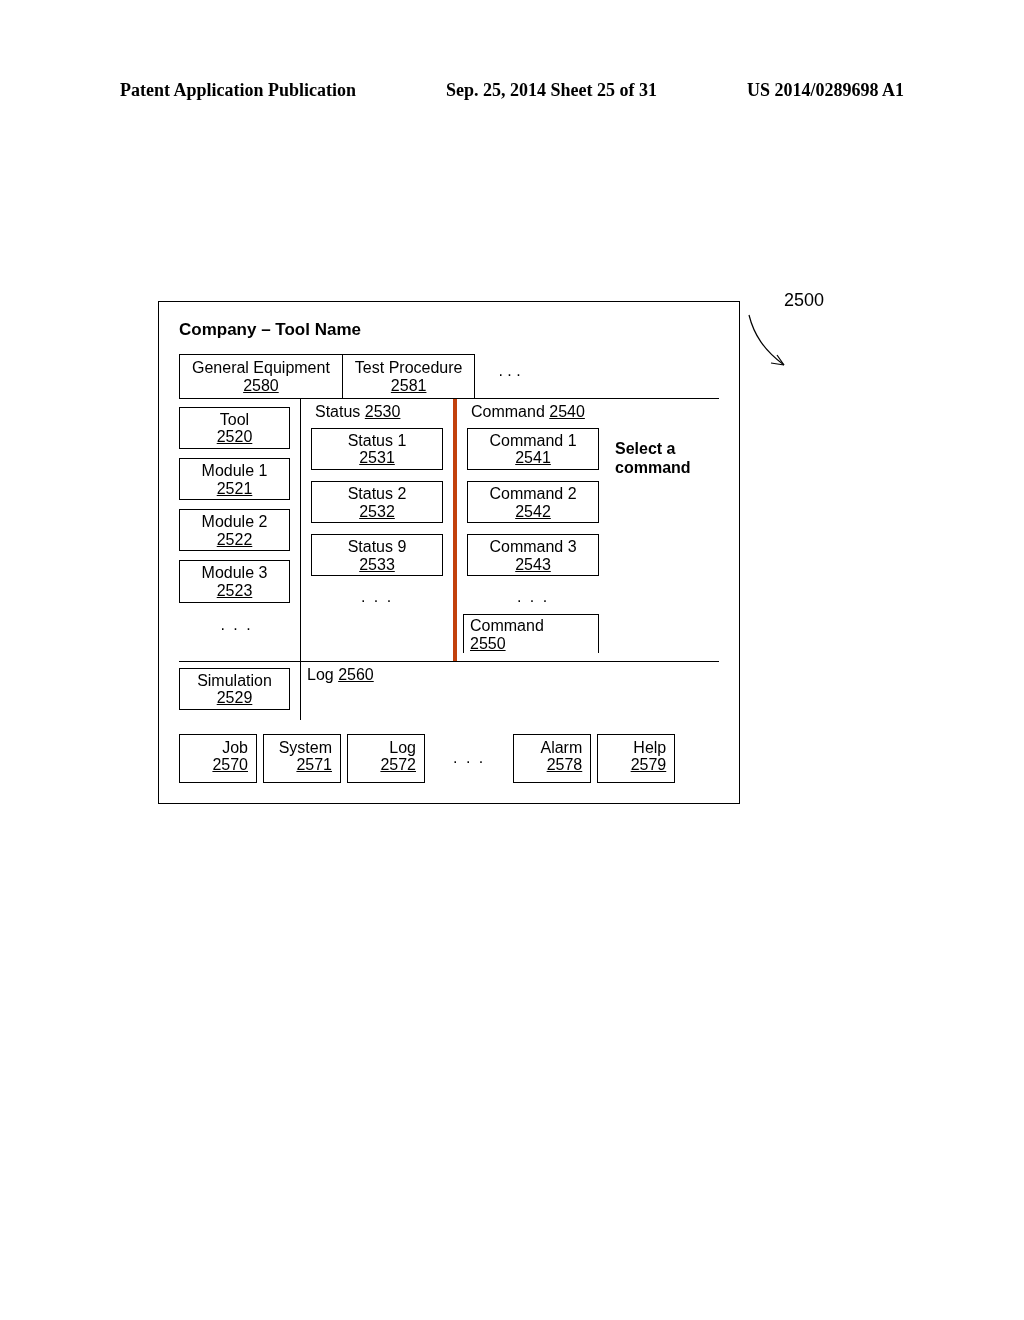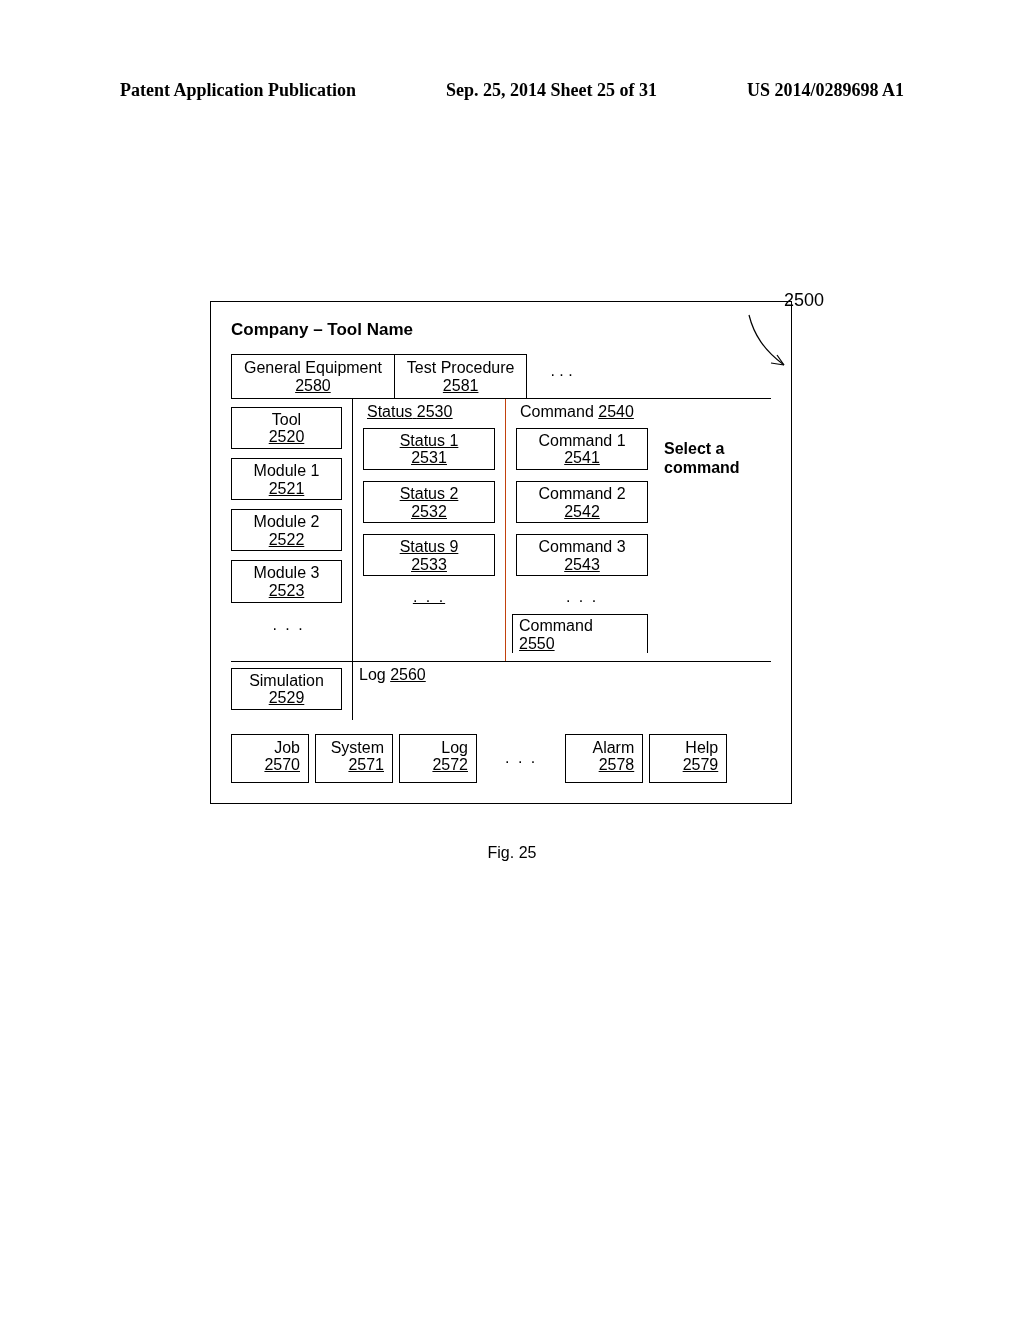--- a/index.html
+++ b/index.html
@@ -42,21 +42,21 @@
     right: 225px;
     width: 60px;
     height: 70px;
     overflow: visible;
   }
 
   .panel {
     border: 1px solid #000;
     padding: 18px 20px 20px 20px;
     width: 540px;
-    margin-left: 90px;
+    margin-left: 38px;
     font-family: Arial, Helvetica, sans-serif;
     font-size: 16px;
   }
 
   .panel-title {
     font-weight: bold;
     margin-bottom: 14px;
     font-size: 17px;
   }
 
@@ -94,26 +94,25 @@
   .col-left {
     width: 115px;
     border-right: 1px solid #000;
     padding: 8px 6px 8px 0;
     display: flex;
     flex-direction: column;
     gap: 9px;
   }
   .col-status {
     width: 140px;
-    border-right: 1px solid #c2410c;
+    border-right: 4px solid #c2410c;
     padding: 0 6px 0 6px;
     display: flex;
     flex-direction: column;
     text-align: center;
-    text-decoration: underline;
   }
   .col-command {
     width: 140px;
     padding: 0 6px 8px 6px;
     display: flex;
     flex-direction: column;
     text-align: center;
   }
   .col-right {
     flex: 1;
@@ -385,15 +384,14 @@
       <div class="bottom-btn">
         <span class="stack">
           <span class="lbl">Help</span>
           <span class="ref">2579</span>
         </span>
       </div>
     </div>
 
   </div>
 
-  <div class="fig-caption">Fig. 25</div>
 
 </div>
 
 </body></html>

